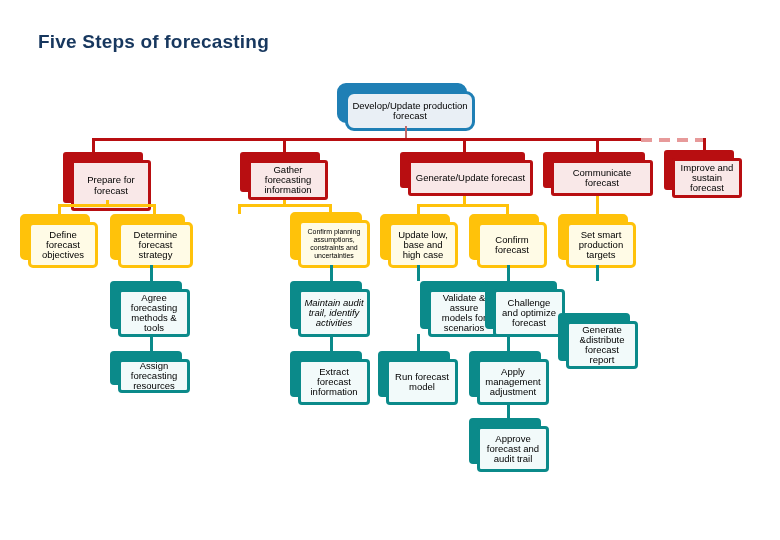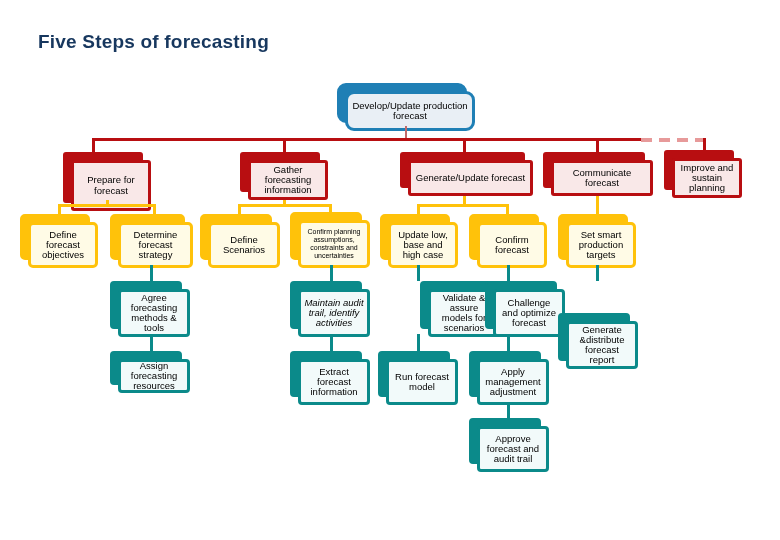--- a/index.html
+++ b/index.html
@@ -122,21 +122,21 @@
   <div class="node n-red" style="left:543px;top:152px;width:110px;height:44px;">
     <div class="back"></div>
     <div class="front">
       <span class="inner">Communicate forecast</span>
     </div>
   </div>
 
   <div class="node n-red" style="left:664px;top:150px;width:78px;height:48px;">
     <div class="back"></div>
     <div class="front">
-      <span class="inner">Improve and sustain planning</span>
+      <span class="inner">Improve and sustain forecast</span>
     </div>
   </div>
 
   <div class="conn yel-v" style="left:106px;top:200px;height:7px;"></div>
   <div class="conn yel-h" style="left:58px;top:204px;width:98px;"></div>
   <div class="conn yel-v" style="left:58px;top:204px;height:10px;"></div>
   <div class="conn yel-v" style="left:153px;top:204px;height:10px;"></div>
 
   <div class="conn yel-v" style="left:283px;top:200px;height:7px;"></div>
   <div class="conn yel-h" style="left:238px;top:204px;width:94px;"></div>
@@ -157,26 +157,20 @@
     </div>
   </div>
 
   <div class="node n-yellow" style="left:110px;top:214px;width:83px;height:54px;">
     <div class="back"></div>
     <div class="front">
       <span class="inner">Determine forecast strategy</span>
     </div>
   </div>
 
-  <div class="node n-yellow" style="left:200px;top:214px;width:80px;height:54px;">
-    <div class="back"></div>
-    <div class="front">
-      <span class="inner">Define Scenarios</span>
-    </div>
-  </div>
 
   <div class="node n-yellow tiny" style="left:290px;top:212px;width:80px;height:56px;">
     <div class="back"></div>
     <div class="front">
       <span class="inner">Confirm planning assumptions, constraints and uncertainties</span>
     </div>
   </div>
 
   <div class="node n-yellow" style="left:380px;top:214px;width:78px;height:54px;">
     <div class="back"></div>

